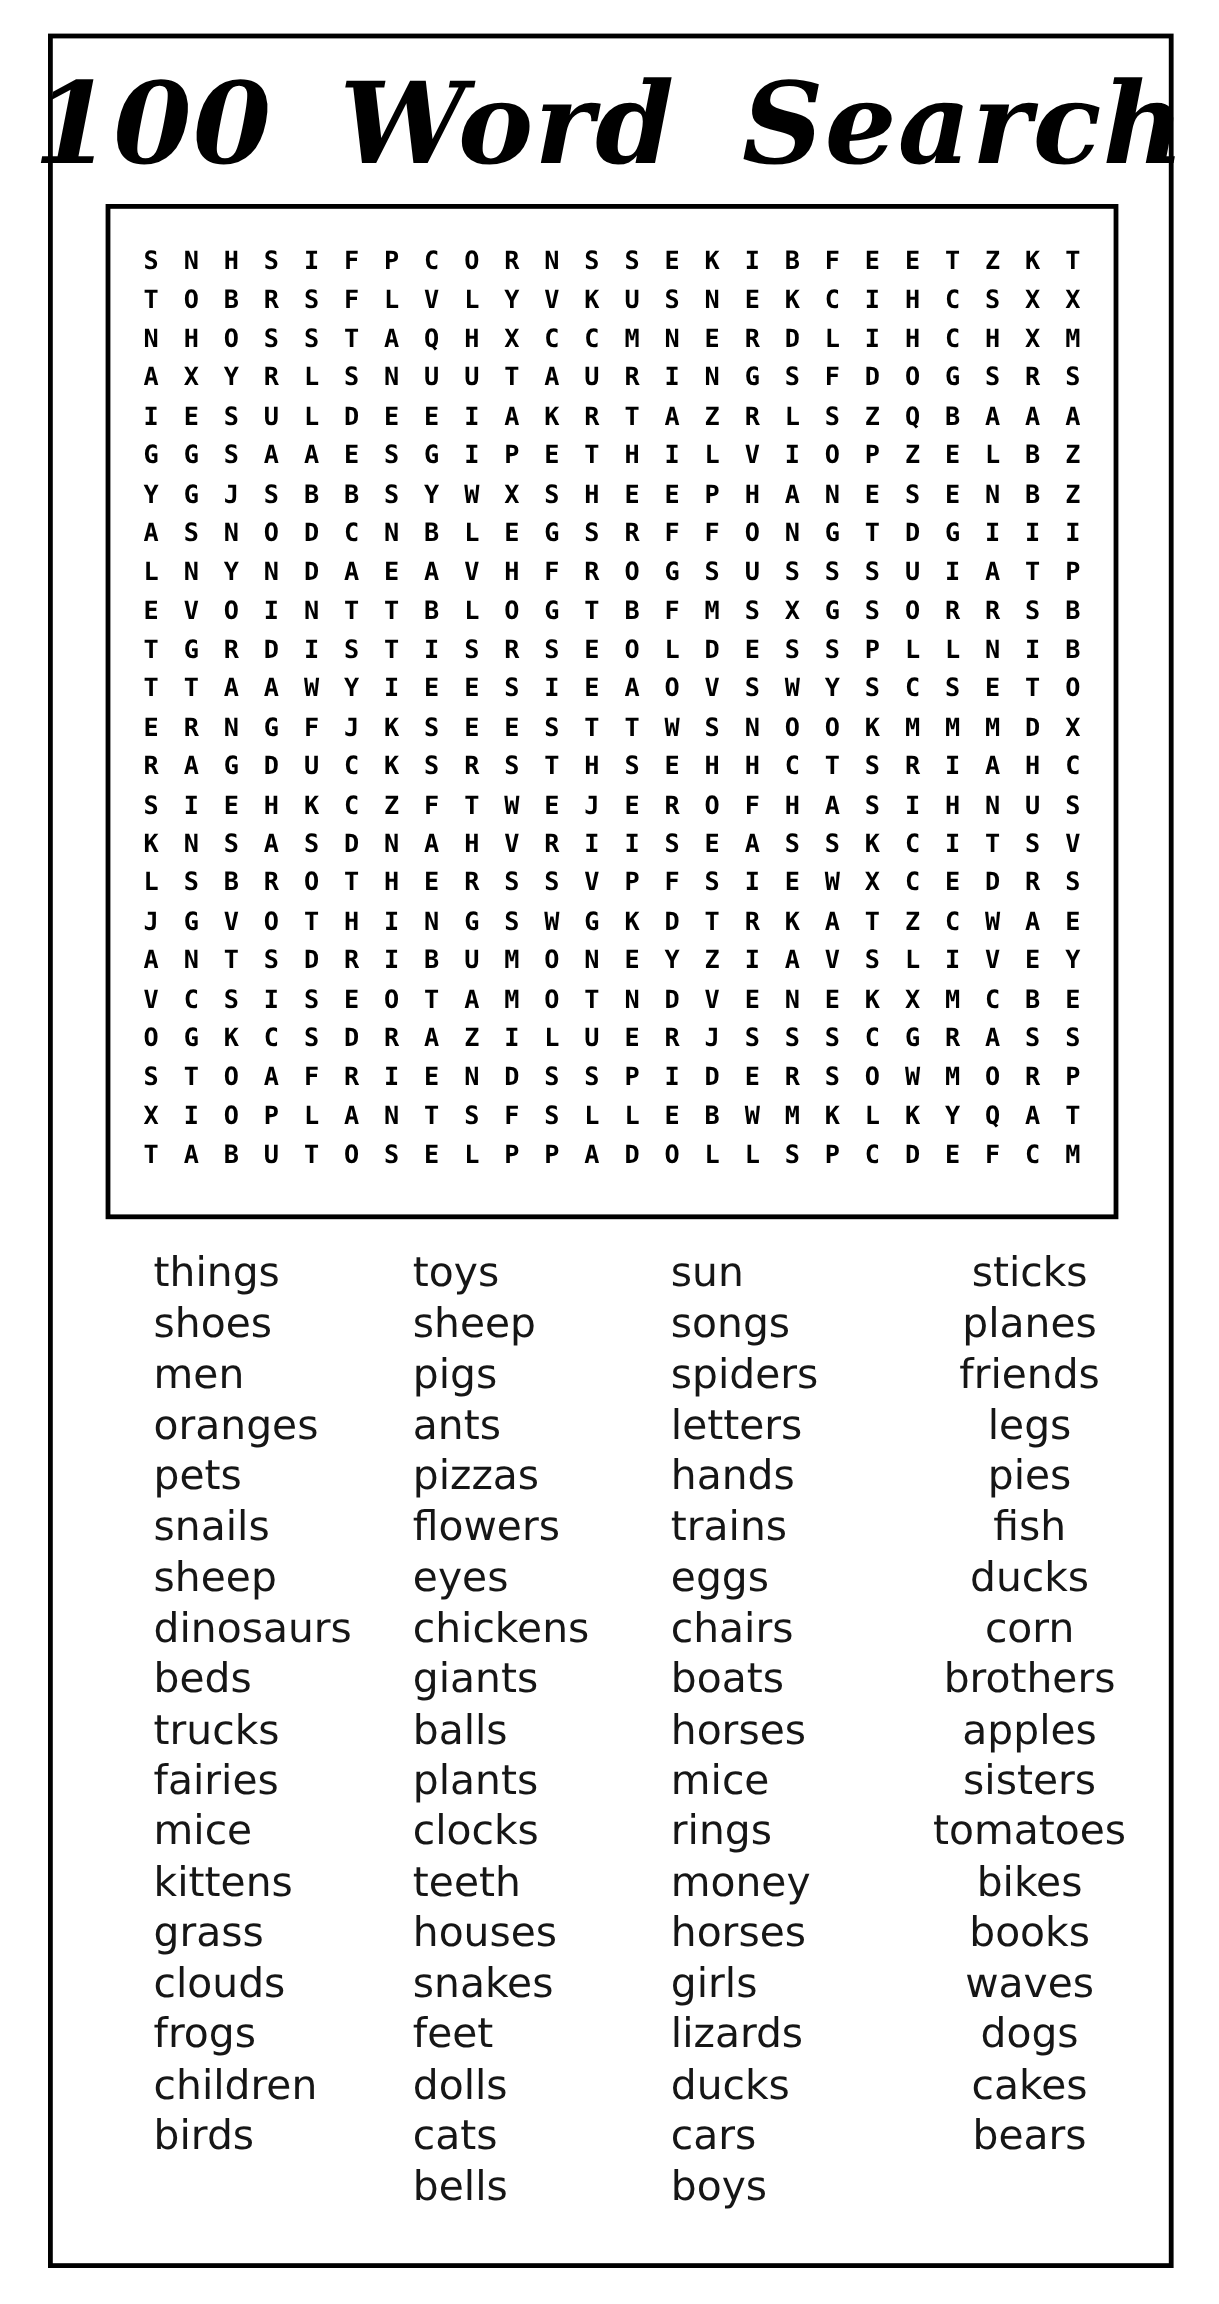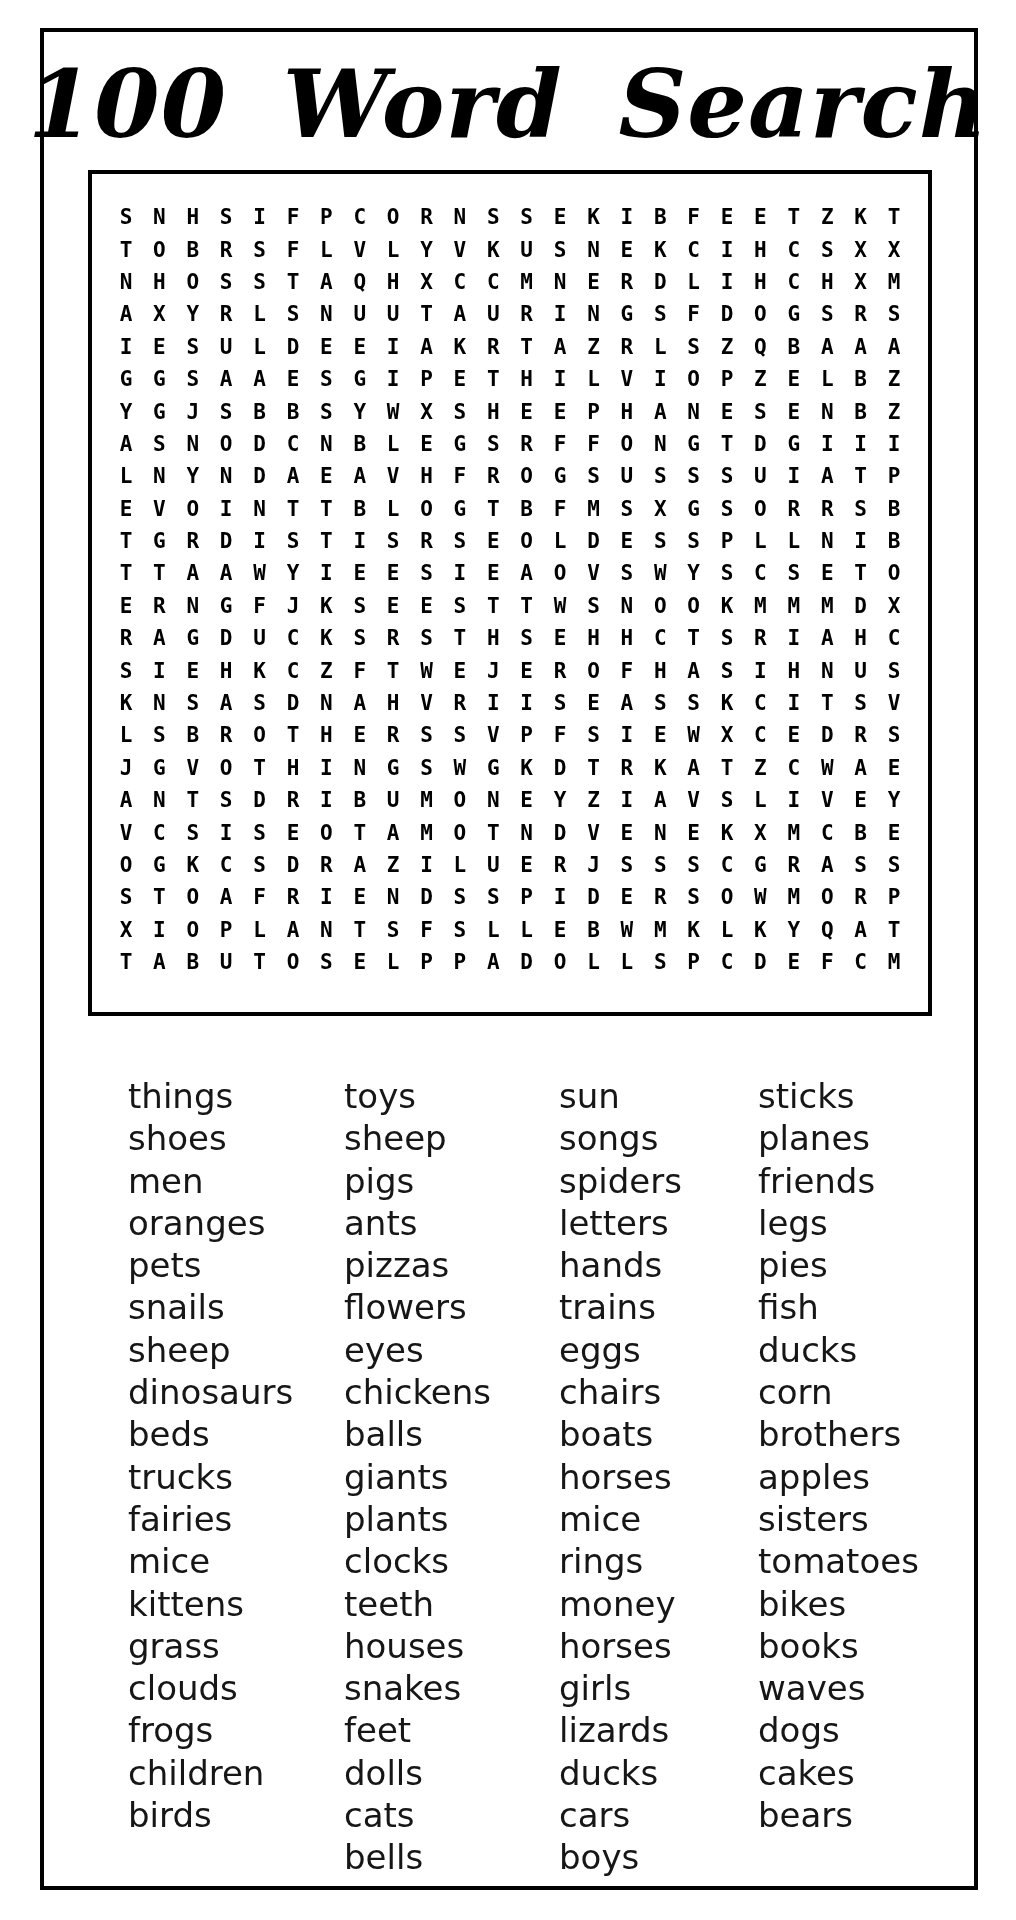--- a/index.html
+++ b/index.html
@@ -73,26 +73,25 @@
   .word-list {
     position: absolute;
     left: 128px;
     top: 1040px;
     width: 830px;
     display: flex;
   }
 
   .word-column {
     list-style: none;
-    margin-top: 35px;
   }
   .word-column:nth-child(1) { width: 216px; }
   .word-column:nth-child(2) { width: 215px; }
   .word-column:nth-child(3) { width: 199px; }
-  .word-column:nth-child(4) { width: 200px; }
+  .word-column:nth-child(4) { width: 200px; text-align: center; }
 
   .word-column li {
     font-family: "DejaVu Sans", sans-serif;
     font-size: 34px;
     line-height: 42.3px;
     color: #161616;
     white-space: nowrap;
   }
 </style>
 </head>
@@ -708,22 +707,22 @@
       </ul>
     <ul class="word-column">
         <li>toys</li>
         <li>sheep</li>
         <li>pigs</li>
         <li>ants</li>
         <li>pizzas</li>
         <li>flowers</li>
         <li>eyes</li>
         <li>chickens</li>
+        <li>giants</li>
         <li>balls</li>
-        <li>giants</li>
         <li>plants</li>
         <li>clocks</li>
         <li>teeth</li>
         <li>houses</li>
         <li>snakes</li>
         <li>feet</li>
         <li>dolls</li>
         <li>cats</li>
         <li>bells</li>
       </ul>

